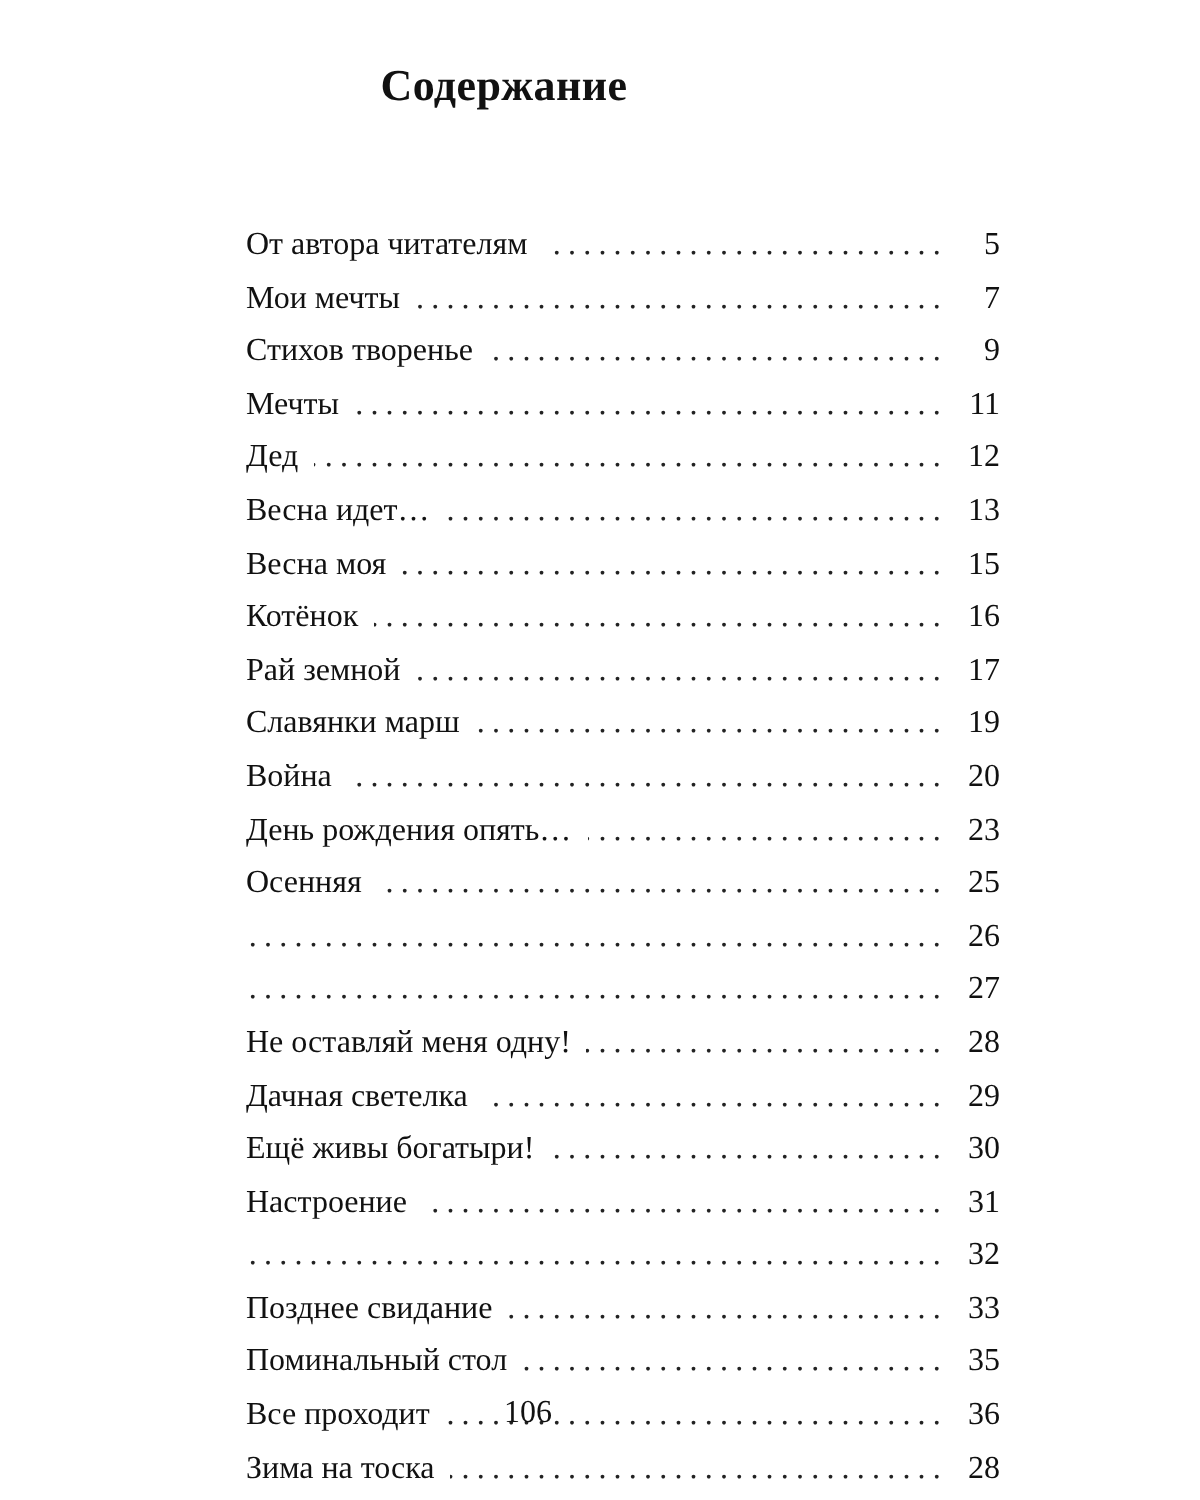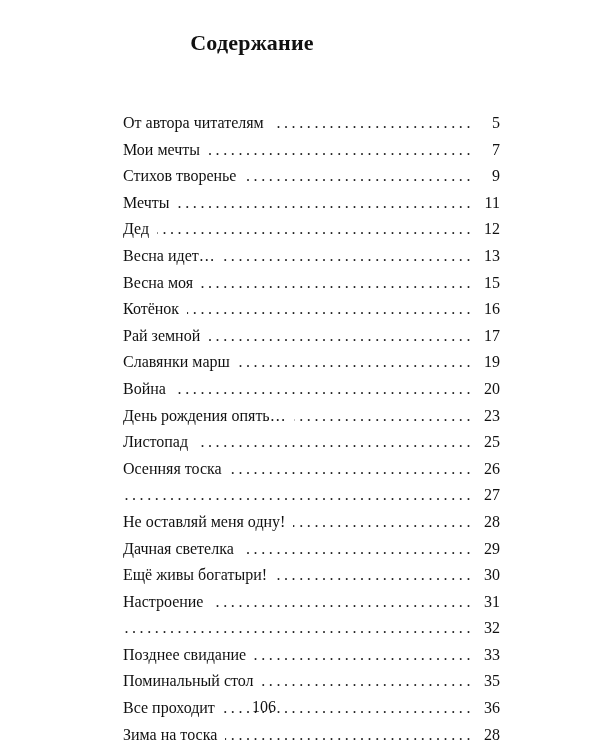--- a/index.html
+++ b/index.html
@@ -125,26 +125,25 @@
       <span class="toc-title">Война</span>
       <span class="toc-dots">..............................................................</span>
       <span class="toc-page">20</span>
     </div>
   <div class="toc-row">
       <span class="toc-title">День рождения опять…</span>
       <span class="toc-dots">..............................................................</span>
       <span class="toc-page">23</span>
     </div>
   <div class="toc-row">
-      <span class="toc-title">Листопад</span>
+      <span class="toc-title">Осенняя</span>
       <span class="toc-dots">..............................................................</span>
       <span class="toc-page">25</span>
     </div>
   <div class="toc-row">
-      <span class="toc-title">Осенняя тоска</span>
       <span class="toc-dots">..............................................................</span>
       <span class="toc-page">26</span>
     </div>
   <div class="toc-row">
       <span class="toc-dots">..............................................................</span>
       <span class="toc-page">27</span>
     </div>
   <div class="toc-row">
       <span class="toc-title">Не оставляй меня одну!</span>
       <span class="toc-dots">..............................................................</span>

